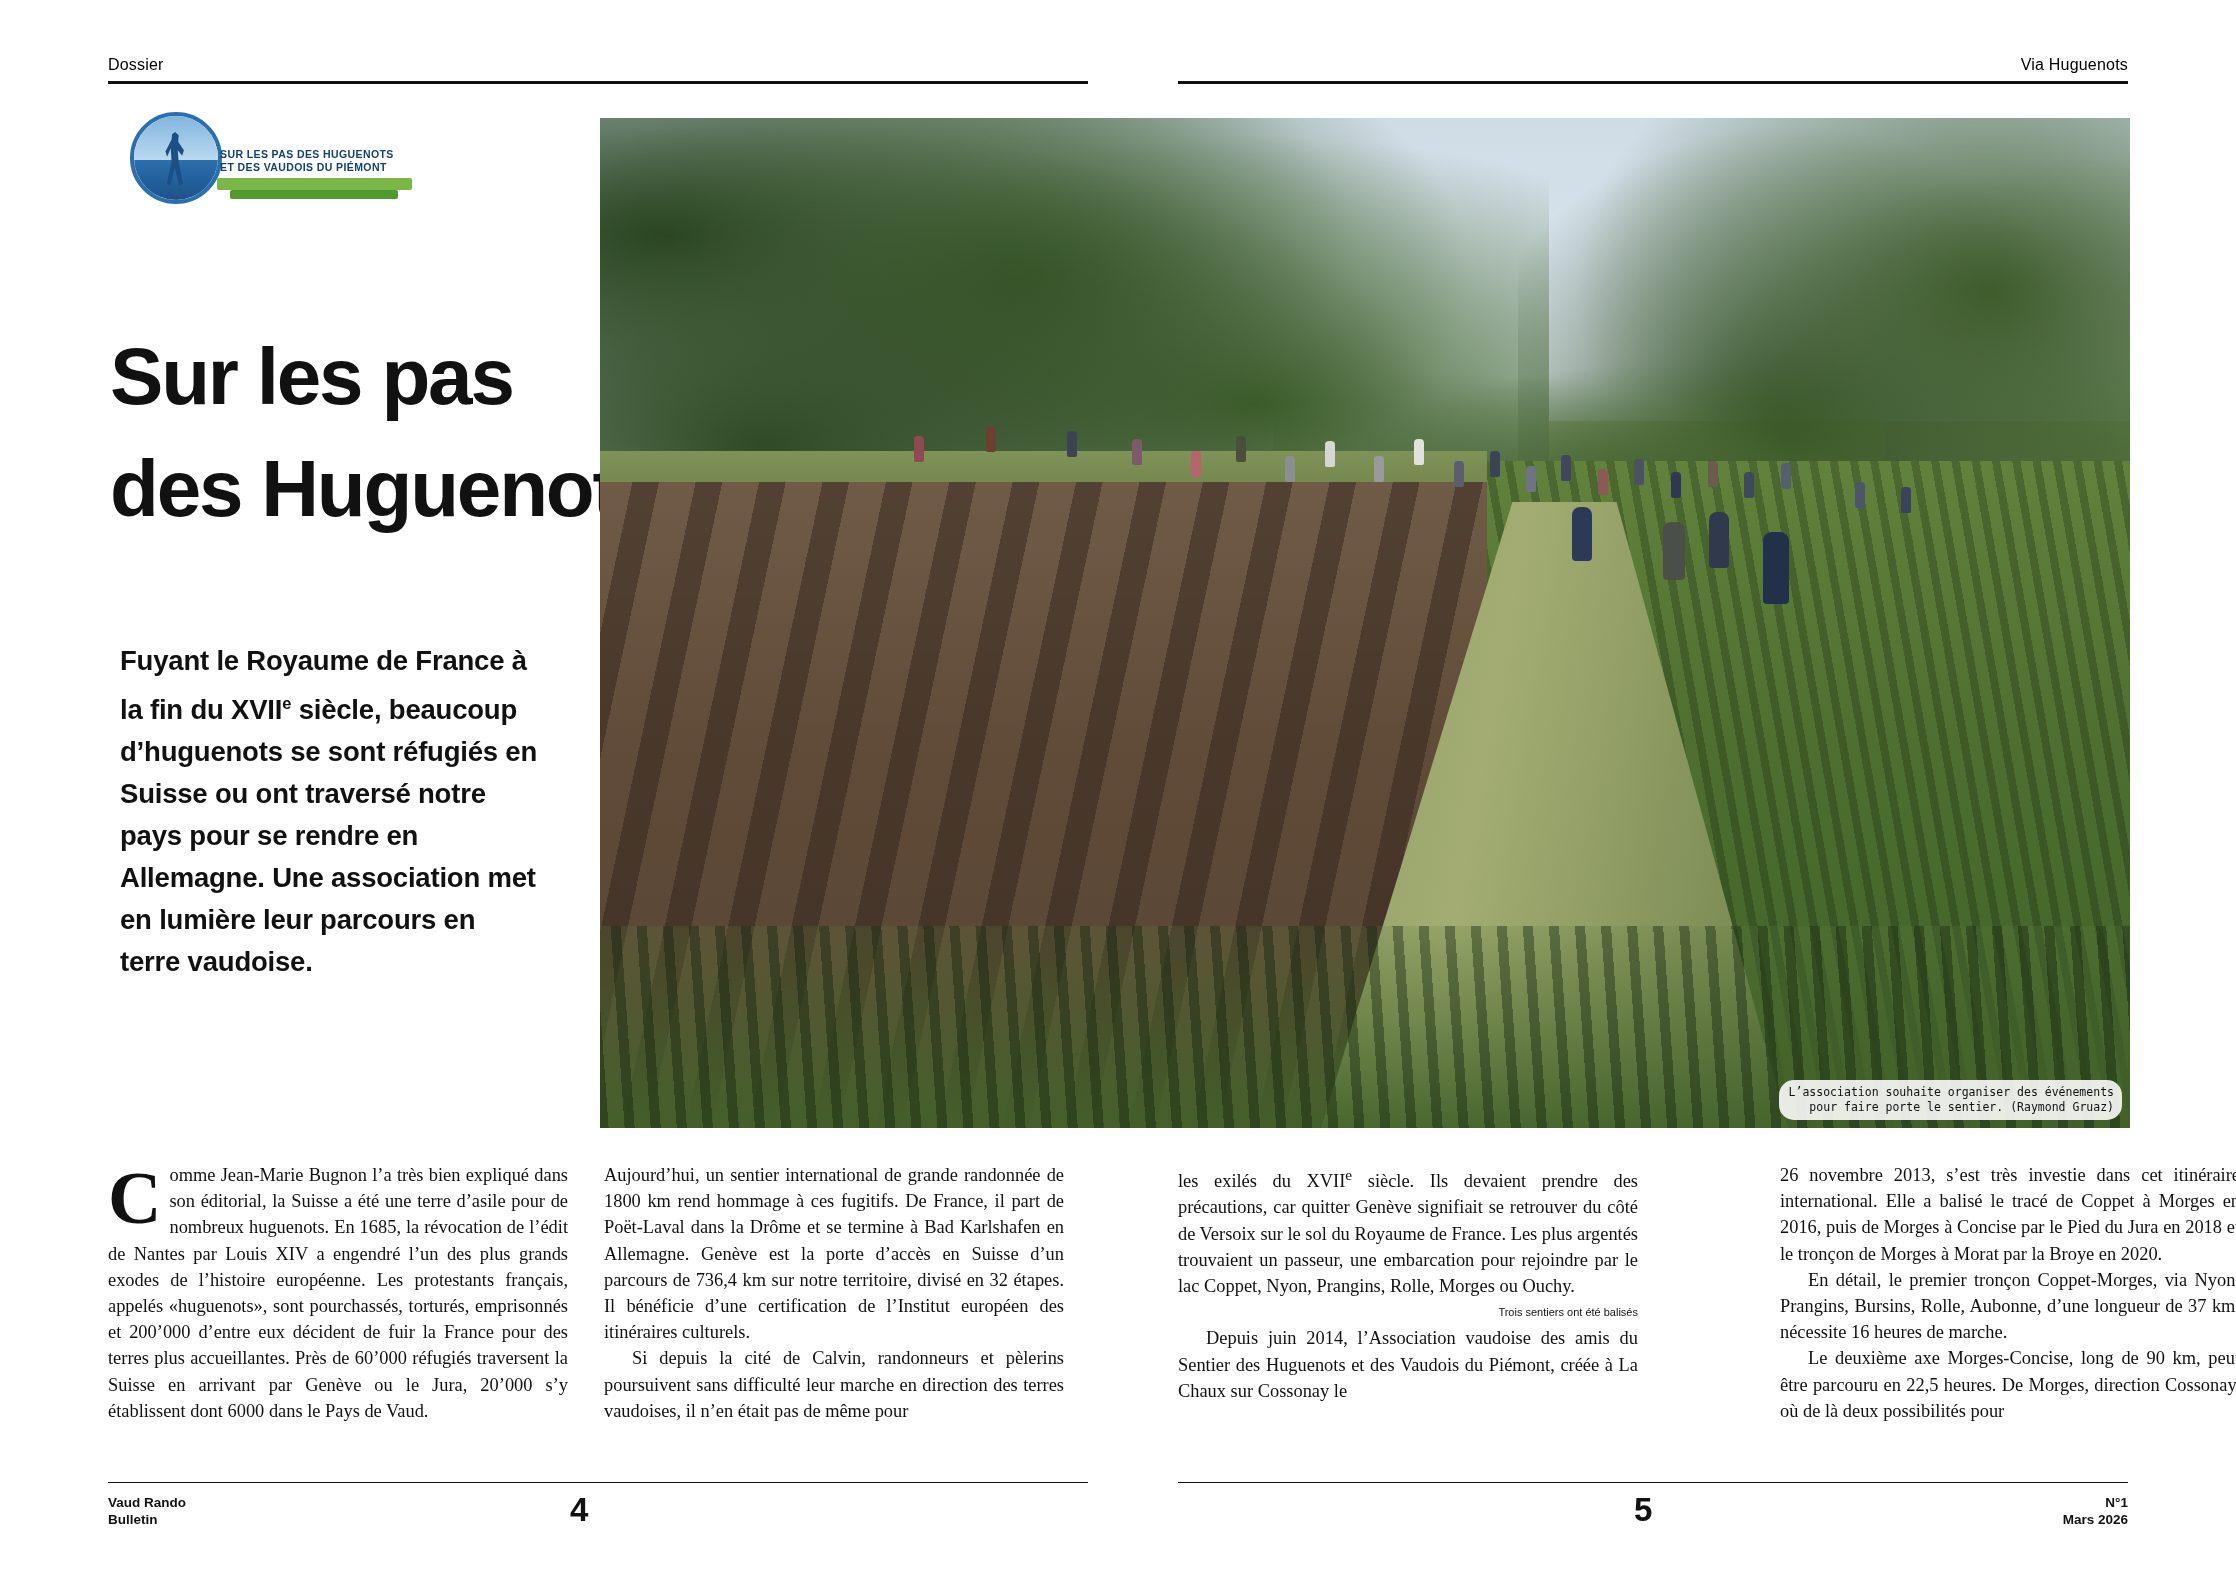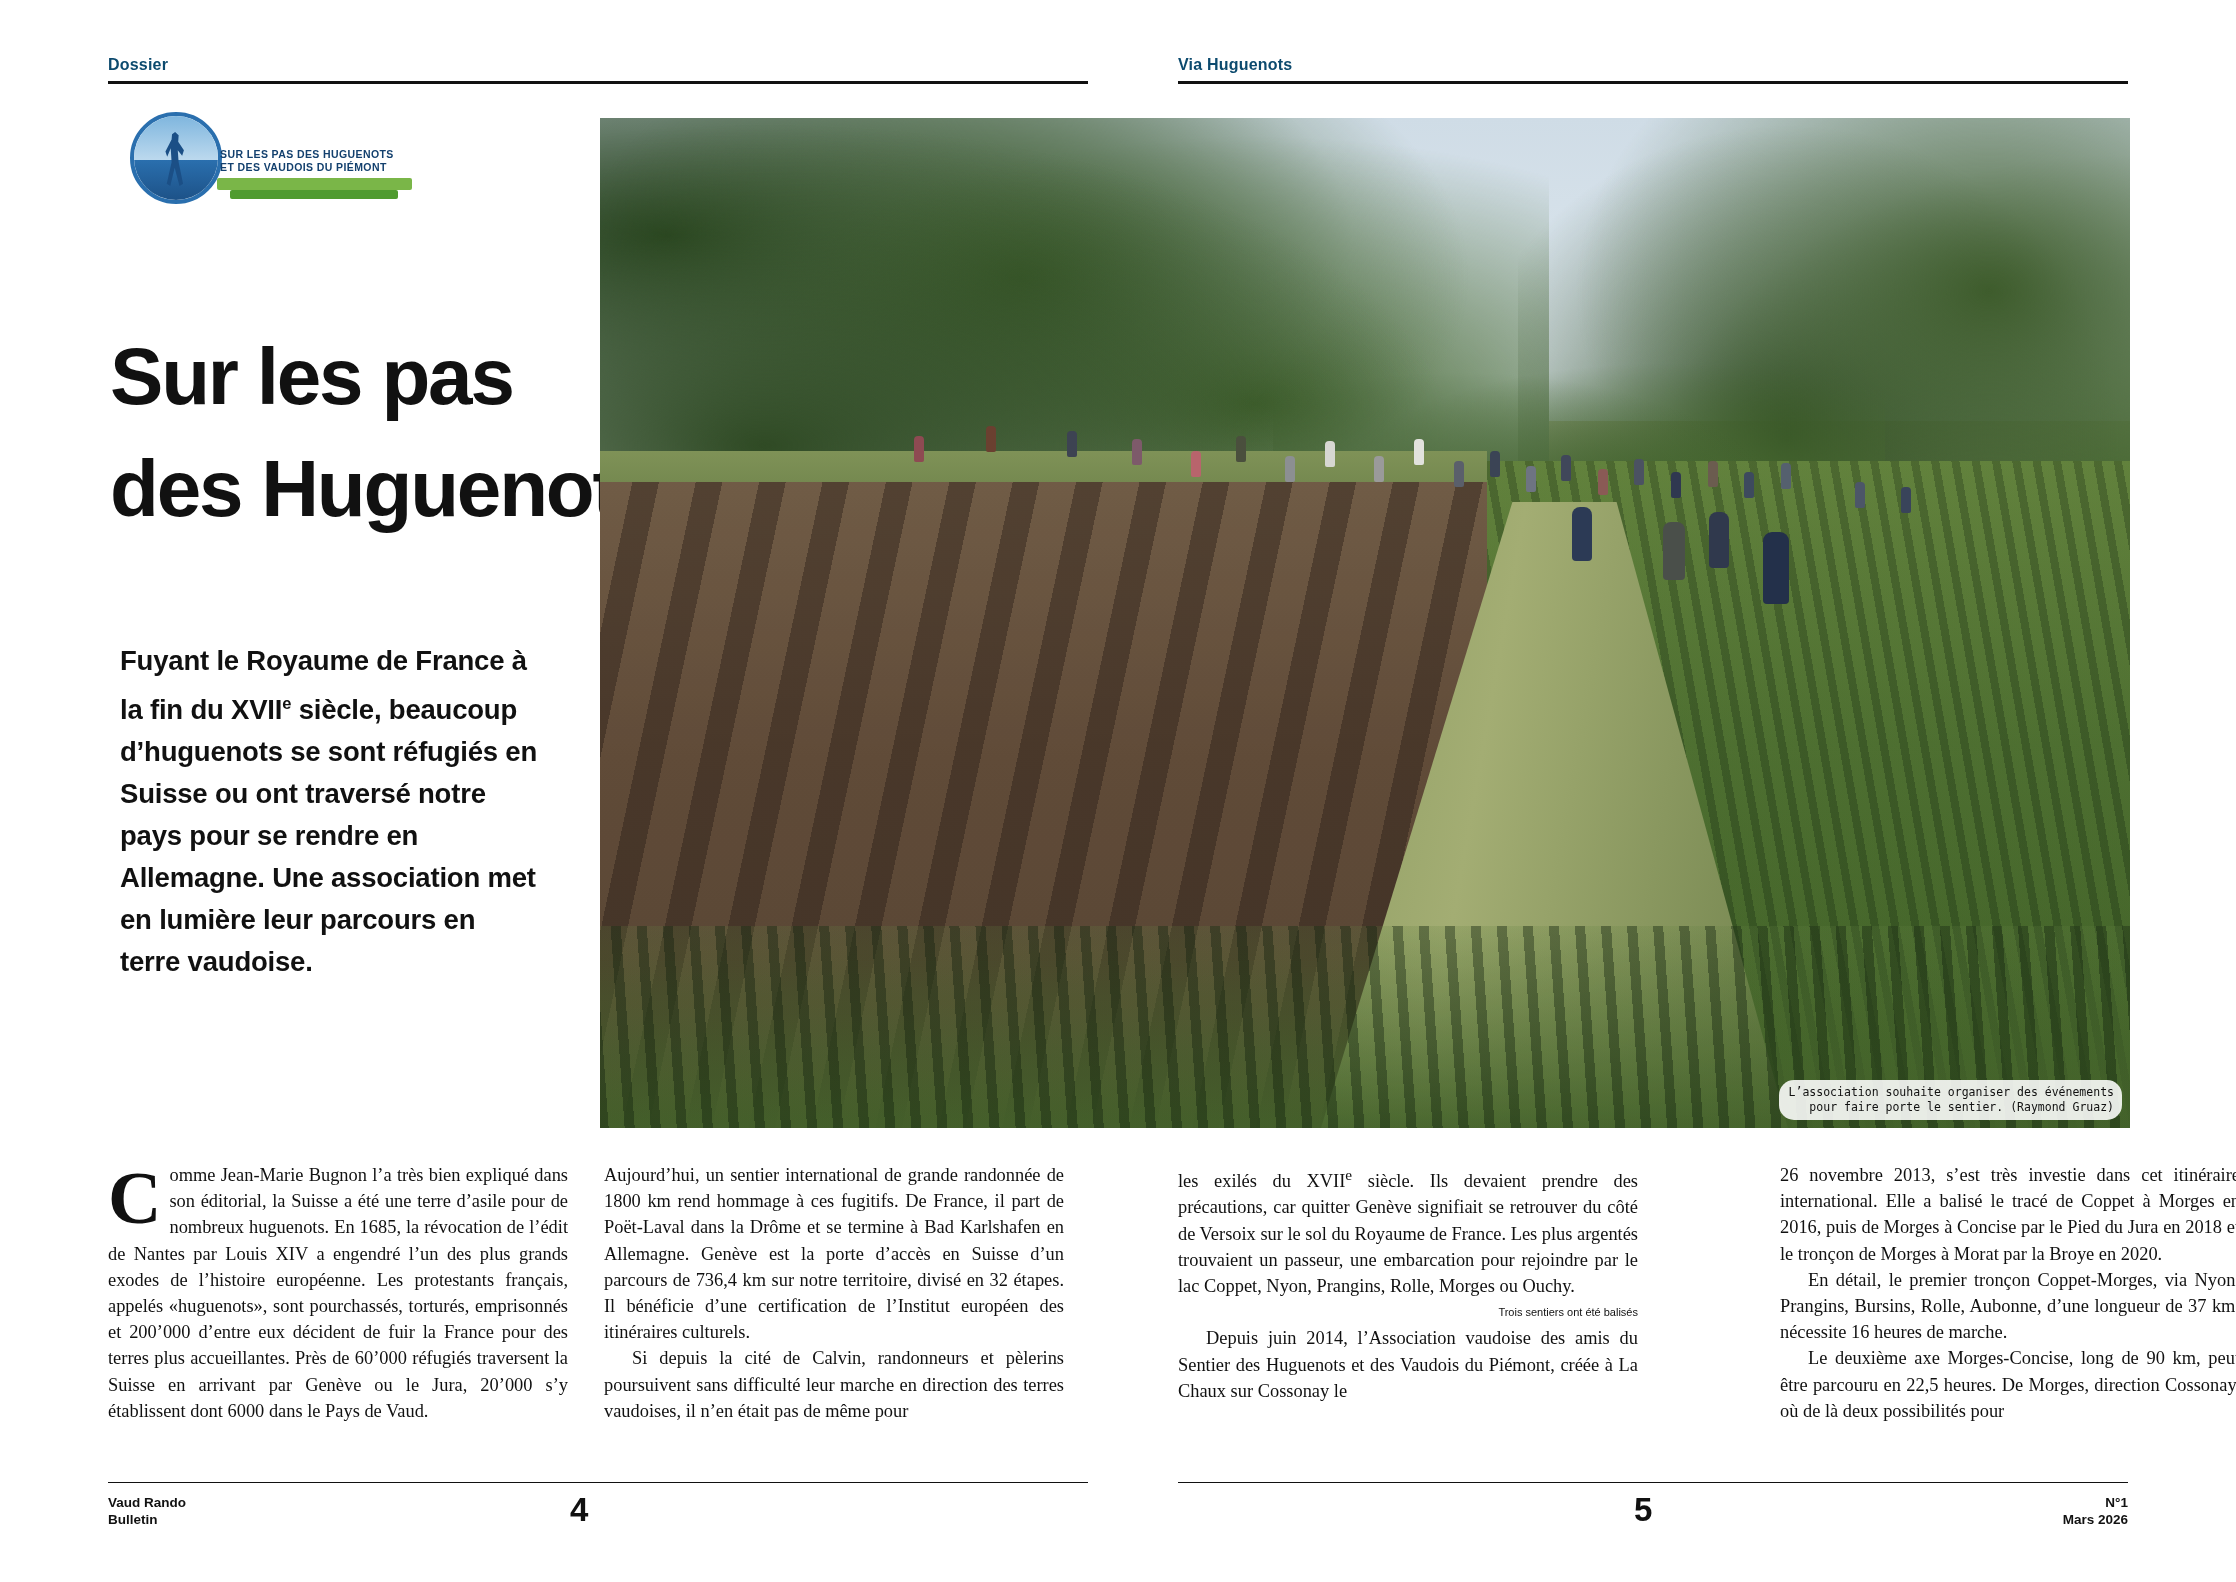--- a/index.html
+++ b/index.html
@@ -24,25 +24,25 @@
     left: 108px; top: 56px;
     width: 980px;
   }
   .hdr-right {
     position: absolute;
     left: 1178px; top: 56px;
     width: 950px;
   }
   .hdr-label {
     font-size: 16px;
-    font-weight: bold;
-    color: #0c4a6e;
+    font-weight: normal;
+    color: #000000;
     letter-spacing: 0.2px;
   }
-  .hdr-right .hdr-label { }
+  .hdr-right .hdr-label { text-align: right; }
   .hdr-rule {
     margin-top: 7px;
     border-top: 3px solid #111;
   }
 
   
   .logo {
     position: absolute;
     left: 112px; top: 112px;
     width: 300px; height: 95px;

